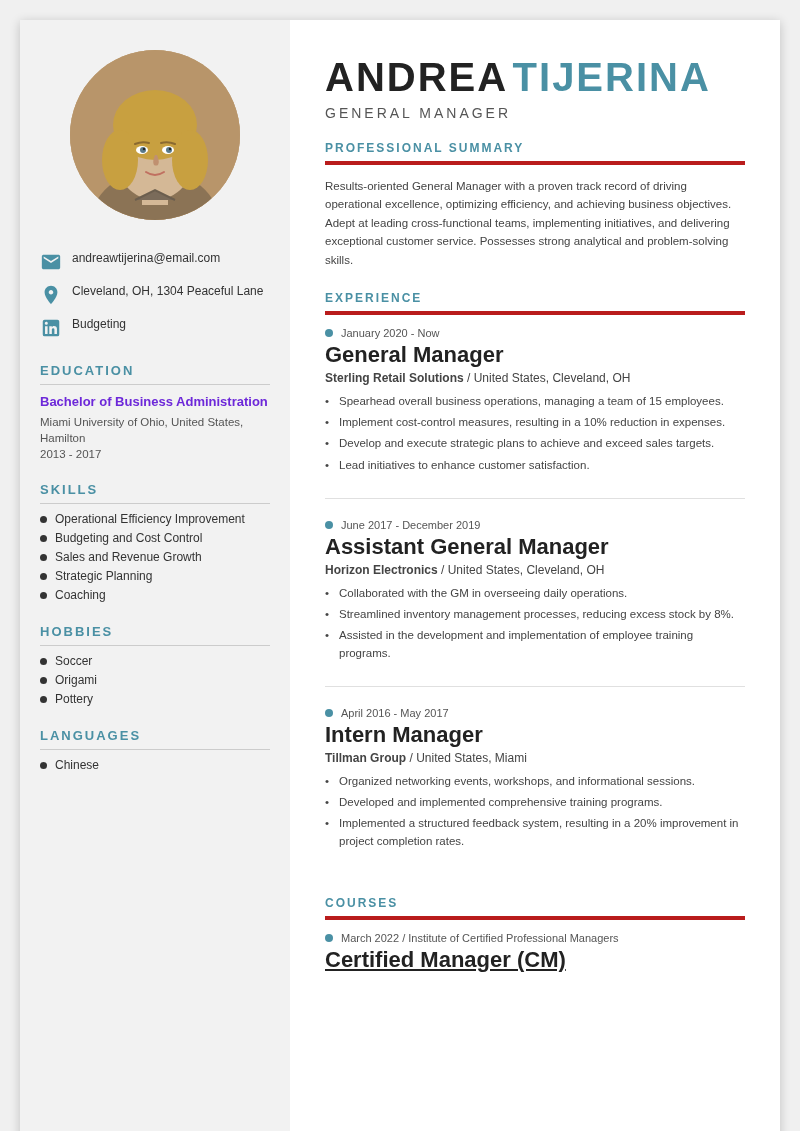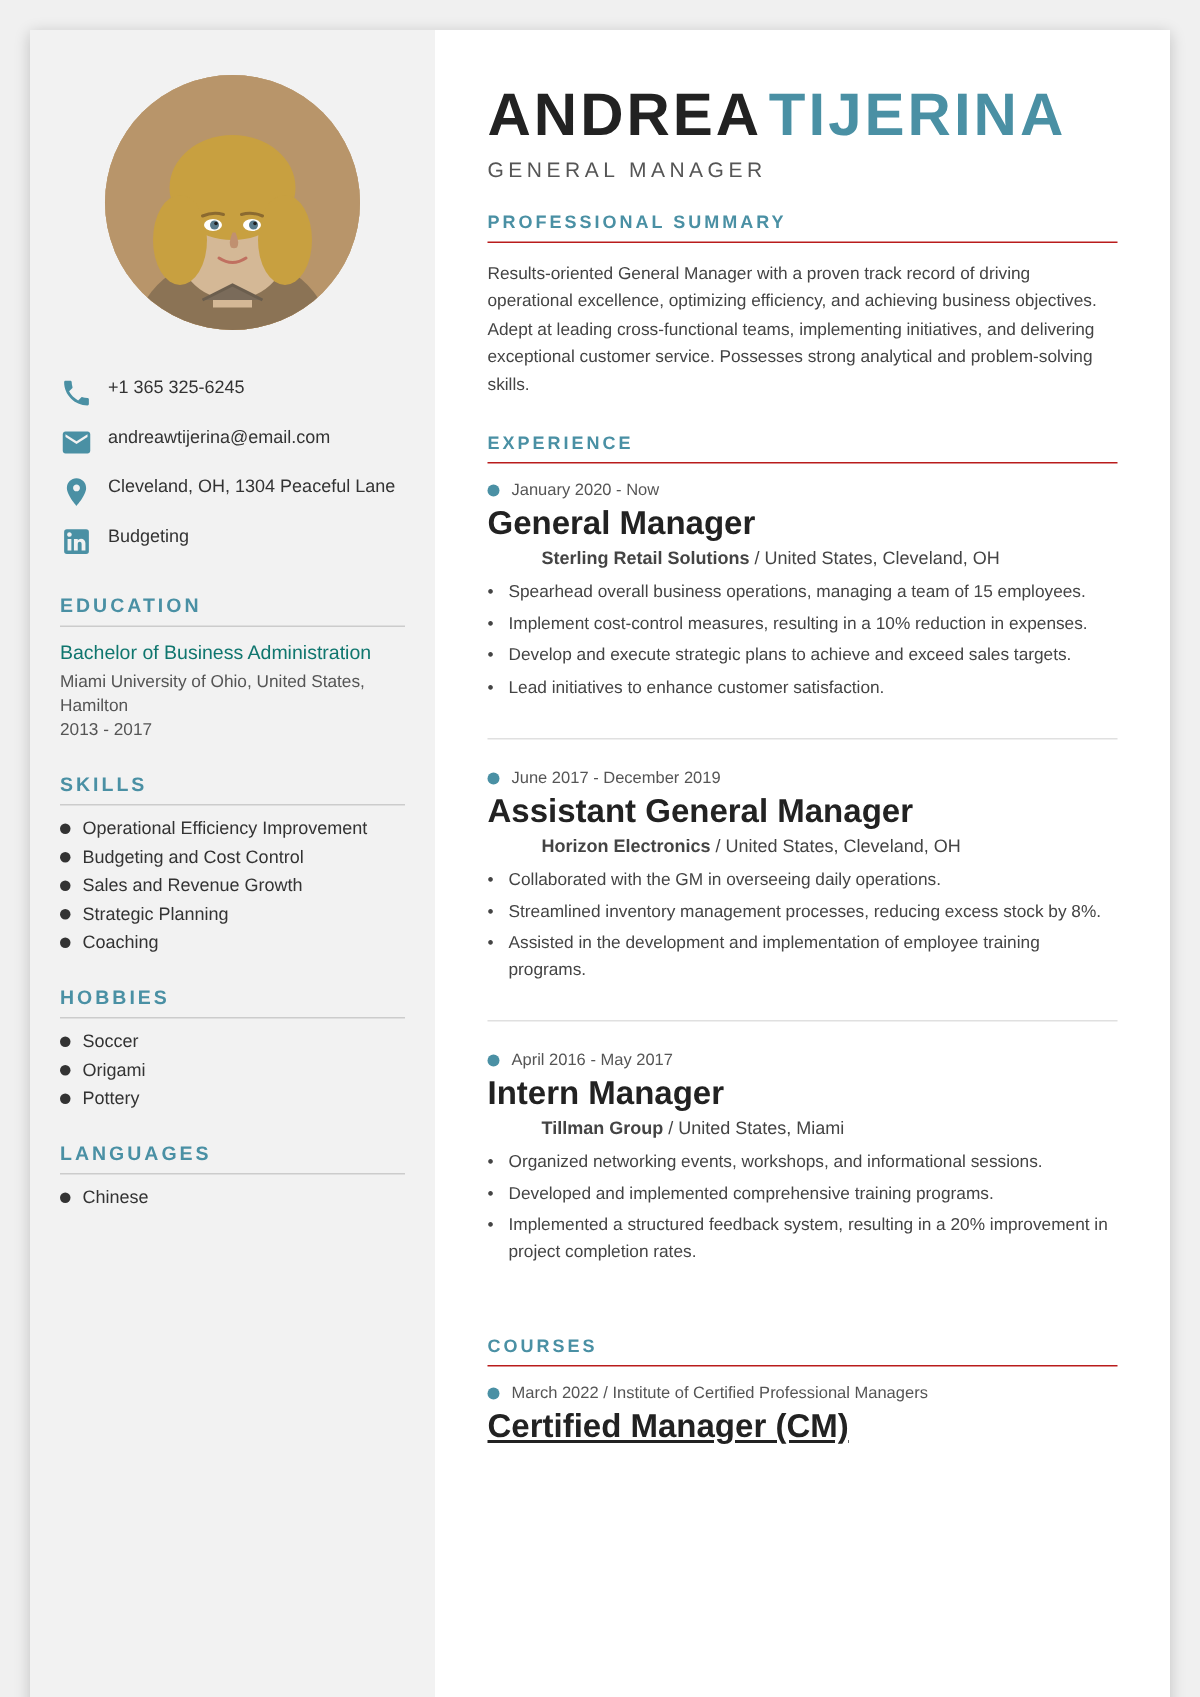--- a/index.html
+++ b/index.html
@@ -68,22 +68,22 @@
       margin-bottom: 8px;
       padding-bottom: 6px;
       border-bottom: 1px solid #ccc;
       text-transform: uppercase;
     }
     .left-section {
       margin-bottom: 22px;
     }
     .edu-degree {
       font-size: 13px;
-      font-weight: 400;
-      color: #0f766e;
+      font-weight: 700;
+      color: #6d28d9;
       margin-bottom: 3px;
       line-height: 1.4;
     }
     .edu-school {
       font-size: 11.5px;
       color: #555;
       margin-bottom: 2px;
       line-height: 1.4;
     }
     .edu-years {
@@ -144,21 +144,21 @@
     .right-section {
       margin-bottom: 22px;
     }
     .right-section-title {
       font-size: 12px;
       font-weight: 700;
       letter-spacing: 2px;
       color: #4a90a4;
       text-transform: uppercase;
       padding-bottom: 6px;
-      border-bottom: 1px solid #b91c1c;
+      border-bottom: 4px solid #b91c1c;
       margin-bottom: 12px;
     }
     .summary-text {
       font-size: 11.5px;
       color: #444;
       line-height: 1.6;
     }
     .experience-item {
       margin-bottom: 20px;
       padding-bottom: 20px;
@@ -188,21 +188,20 @@
       color: #222;
       margin-bottom: 3px;
     }
     .exp-company-line {
       font-size: 12px;
       color: #444;
       margin-bottom: 8px;
     }
     .exp-company-name {
       font-weight: 700;
-      margin-left: 36px;
     }
     .exp-bullets {
       list-style: none;
       padding: 0;
     }
     .exp-bullets li {
       font-size: 11.5px;
       color: #444;
       margin-bottom: 4px;
       padding-left: 14px;
@@ -281,26 +280,20 @@
           <path d="M85 105 Q82 112 84 115 Q86 116 88 115 Q90 112 87 105" fill="#c09070" stroke="none"></path>
 
           <path d="M76 122 Q85 128 94 122" stroke="#c07060" stroke-width="2" fill="none" stroke-linecap="round"></path>
 
           <path d="M65 150 L85 140 L105 150" stroke="#6b5e4e" stroke-width="2" fill="#7a6b5a"></path>
         </svg>
       </div>
     </div>
 
     <div class="contact-section">
-      <div class="contact-item">
-        <svg class="contact-icon" viewBox="0 0 24 24" fill="#4a90a4">
-          <path d="M6.6 10.8c1.4 2.8 3.8 5.1 6.6 6.6l2.2-2.2c.3-.3.7-.4 1-.2 1.1.4 2.3.6 3.6.6.6 0 1 .4 1 1V20c0 .6-.4 1-1 1-9.4 0-17-7.6-17-17 0-.6.4-1 1-1h3.5c.6 0 1 .4 1 1 0 1.3.2 2.5.6 3.6.1.3 0 .7-.2 1L6.6 10.8z"></path>
-        </svg>
-        <span class="contact-text">+1 365 325-6245</span>
-      </div>
       <div class="contact-item">
         <svg class="contact-icon" viewBox="0 0 24 24" fill="#4a90a4">
           <path d="M20 4H4c-1.1 0-2 .9-2 2v12c0 1.1.9 2 2 2h16c1.1 0 2-.9 2-2V6c0-1.1-.9-2-2-2zm0 4l-8 5-8-5V6l8 5 8-5v2z"></path>
         </svg>
         <span class="contact-text">andreawtijerina@email.com</span>
       </div>
       <div class="contact-item">
         <svg class="contact-icon" viewBox="0 0 24 24" fill="#4a90a4">
           <path d="M12 2C8.13 2 5 5.13 5 9c0 5.25 7 13 7 13s7-7.75 7-13c0-3.87-3.13-7-7-7zm0 9.5c-1.38 0-2.5-1.12-2.5-2.5s1.12-2.5 2.5-2.5 2.5 1.12 2.5 2.5-1.12 2.5-2.5 2.5z"></path>
         </svg>

